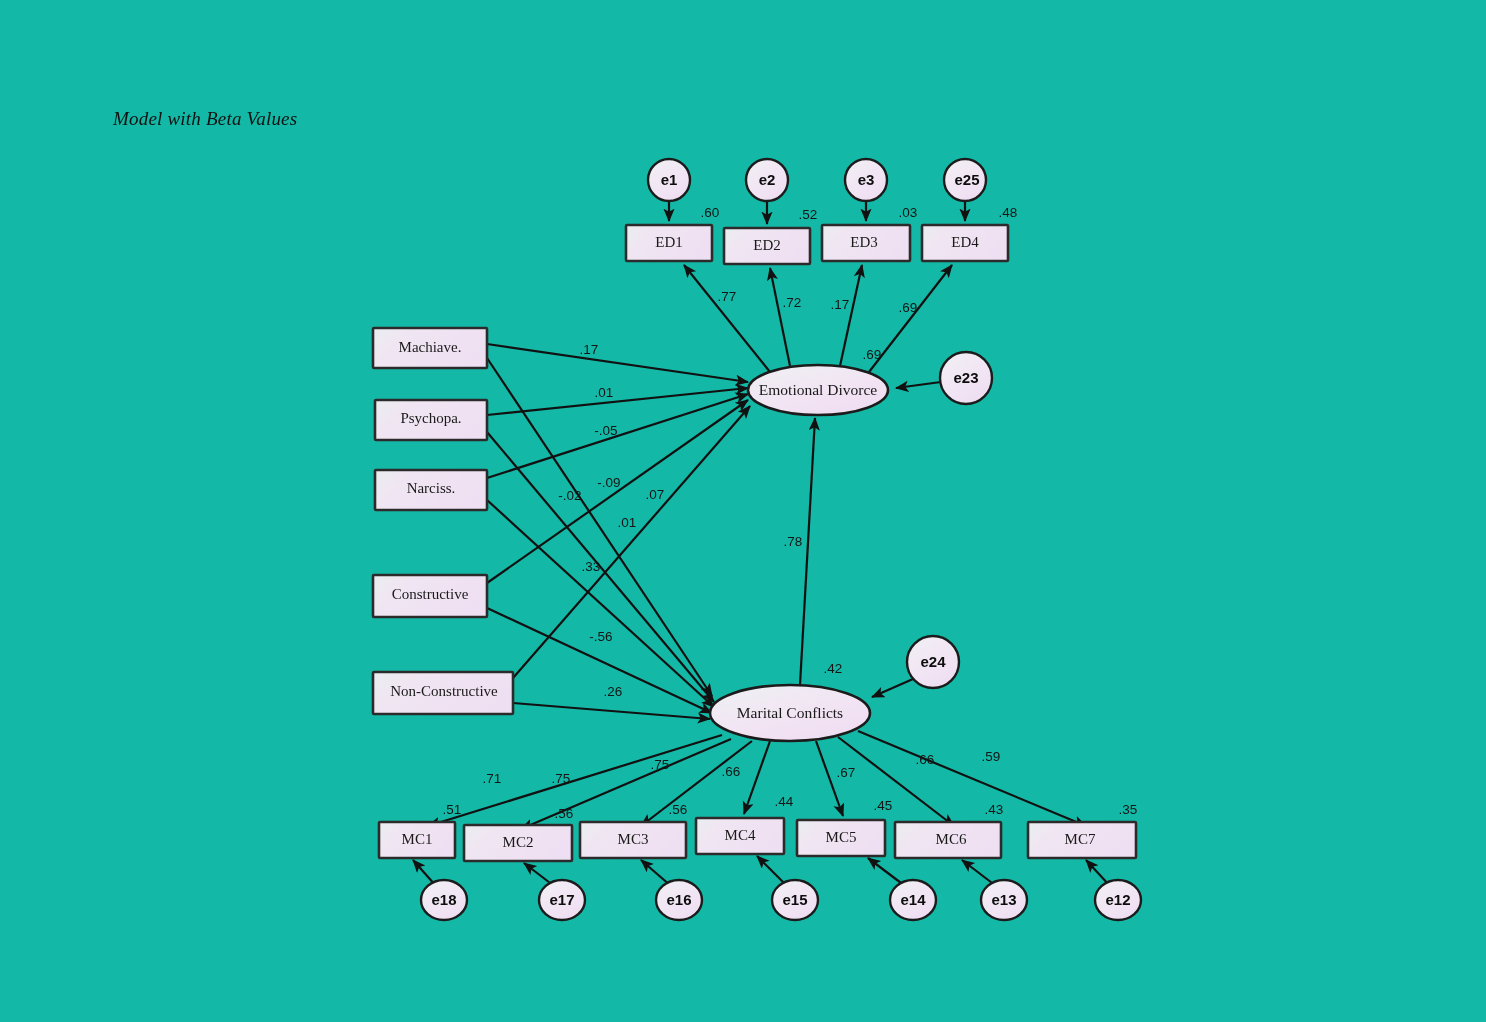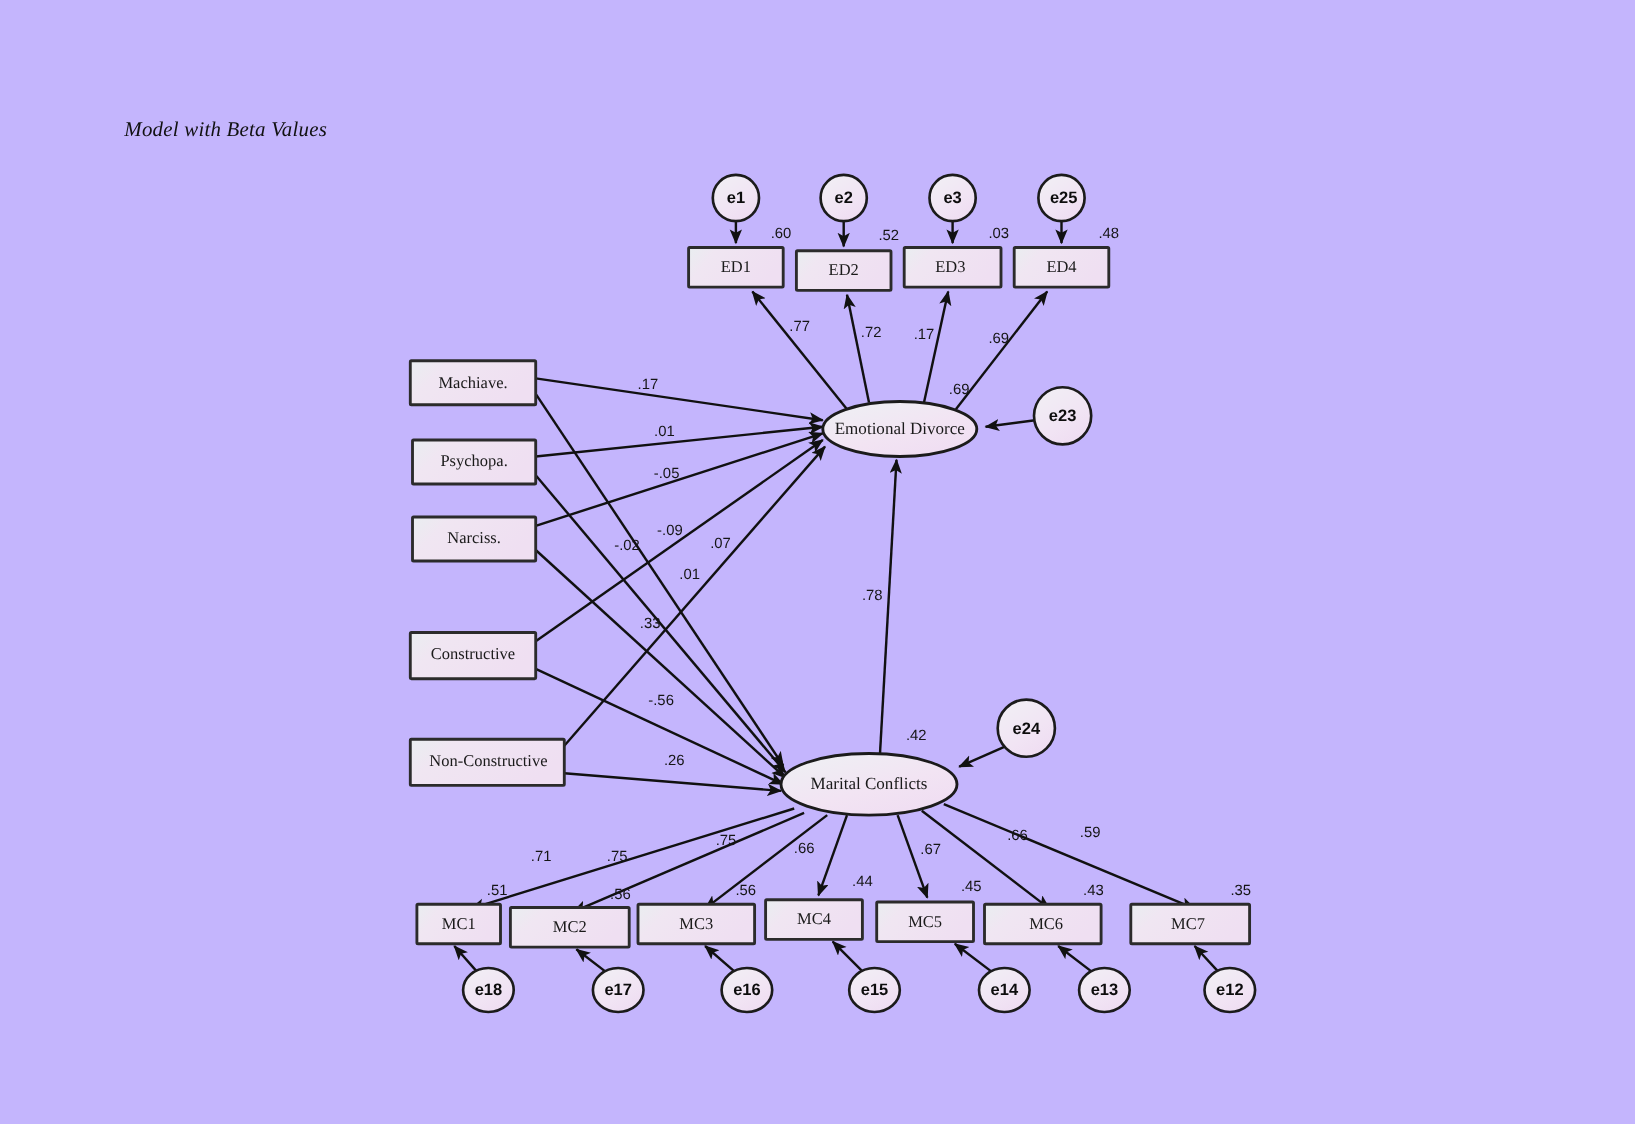--- a/index.html
+++ b/index.html
@@ -12,21 +12,21 @@
     height: 1022px;
     position: relative;
     font-family: "Liberation Serif", serif;
     overflow: hidden;
   }
   #page {
     position: absolute;
     left: 0; top: 0;
     width: 1486px;
     height: 1022px;
-    background: #c4b5fd;
+    background: #14b8a6;
   }
   #title {
     position: absolute;
     left: 113px;
     top: 108px;
     font-family: "Liberation Serif", serif;
     font-style: italic;
     font-size: 19px;
     color: #111111;
     letter-spacing: 0.2px;

